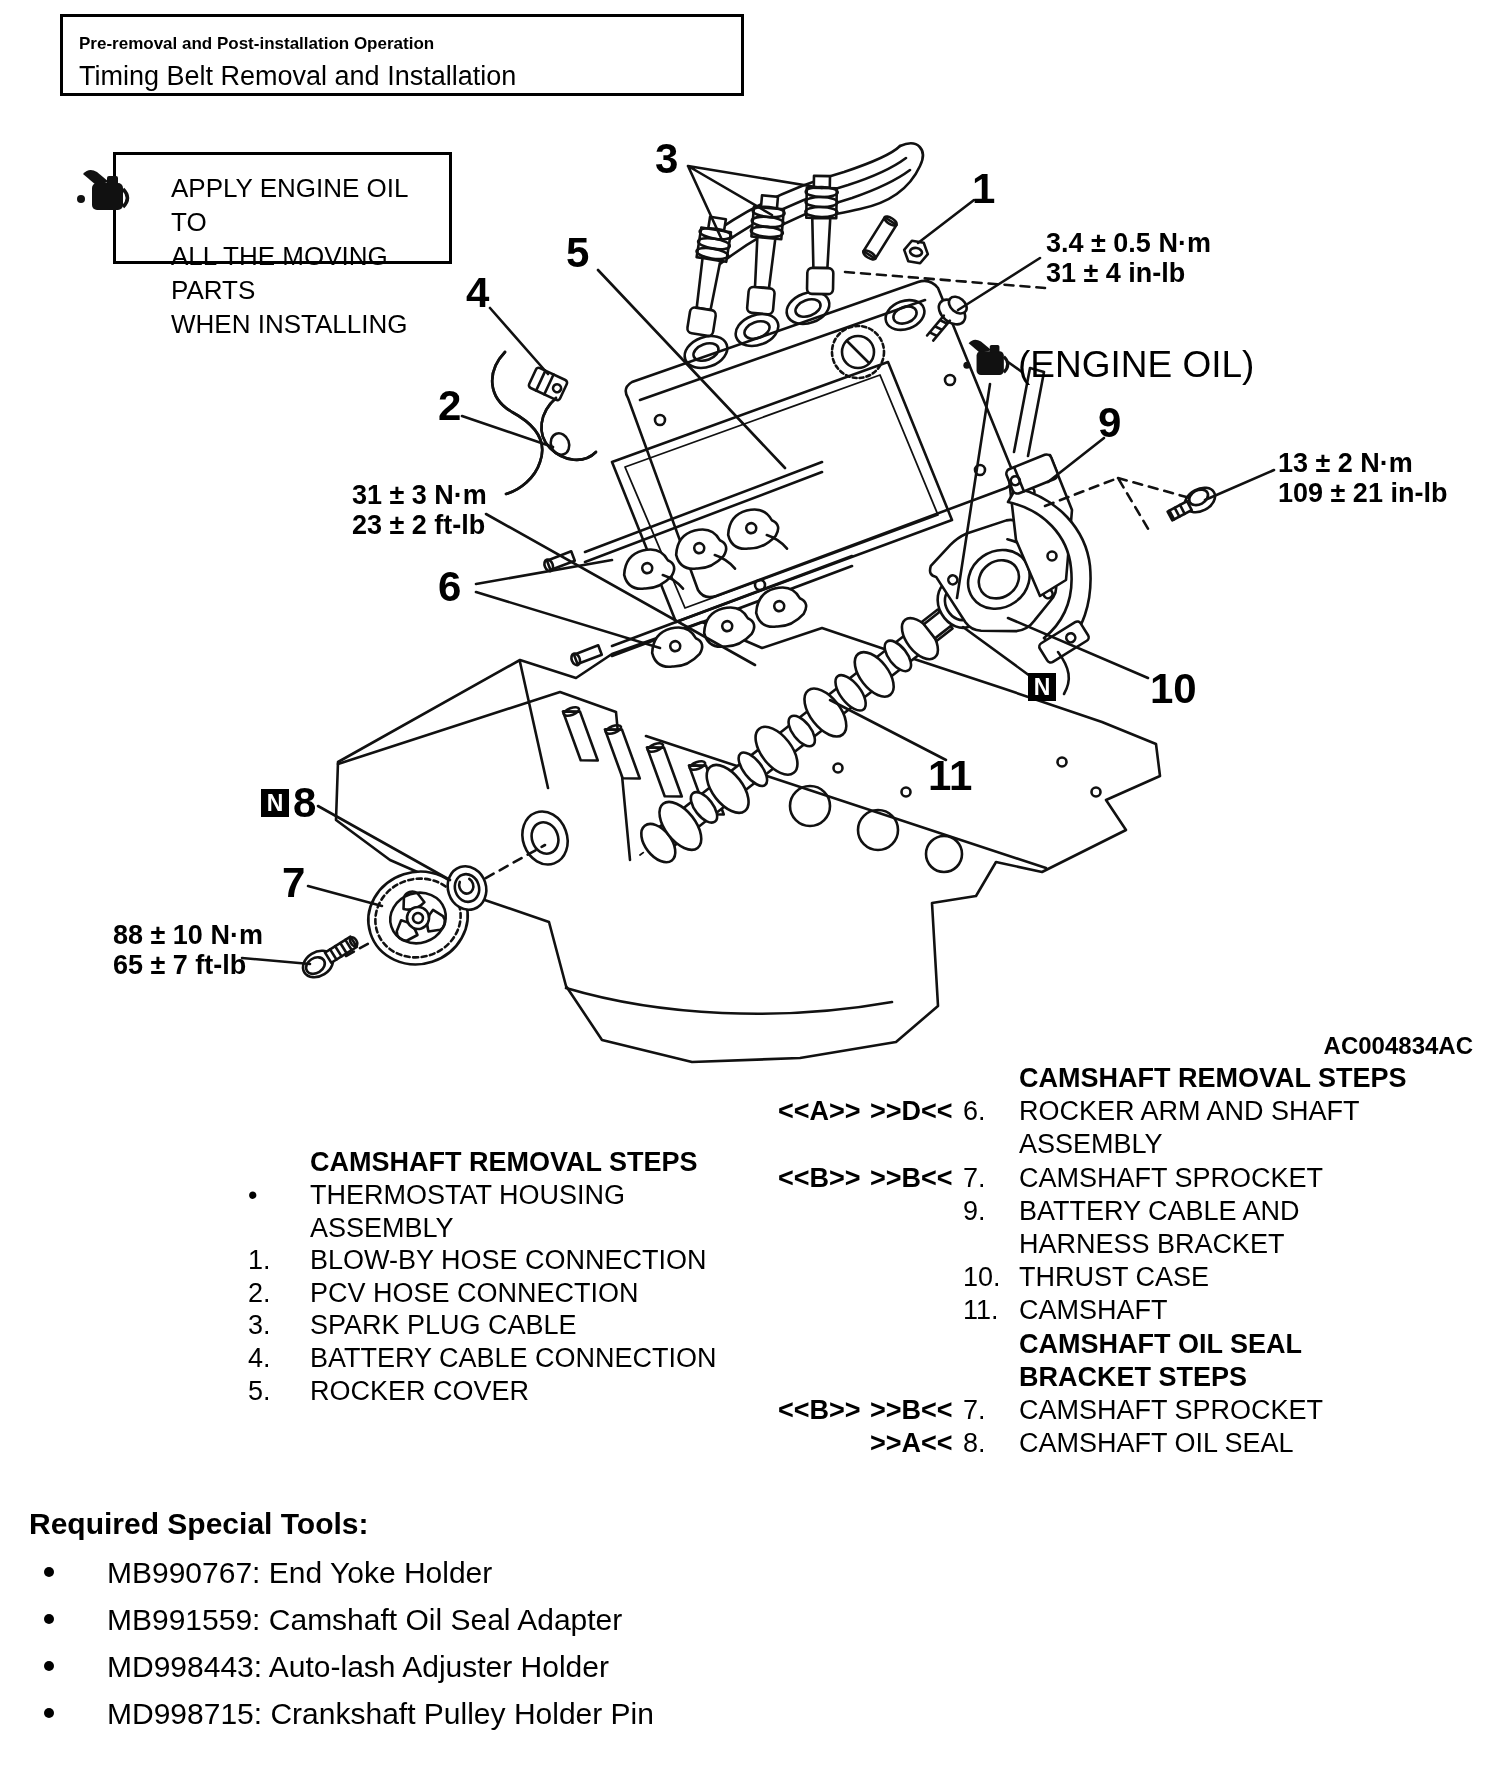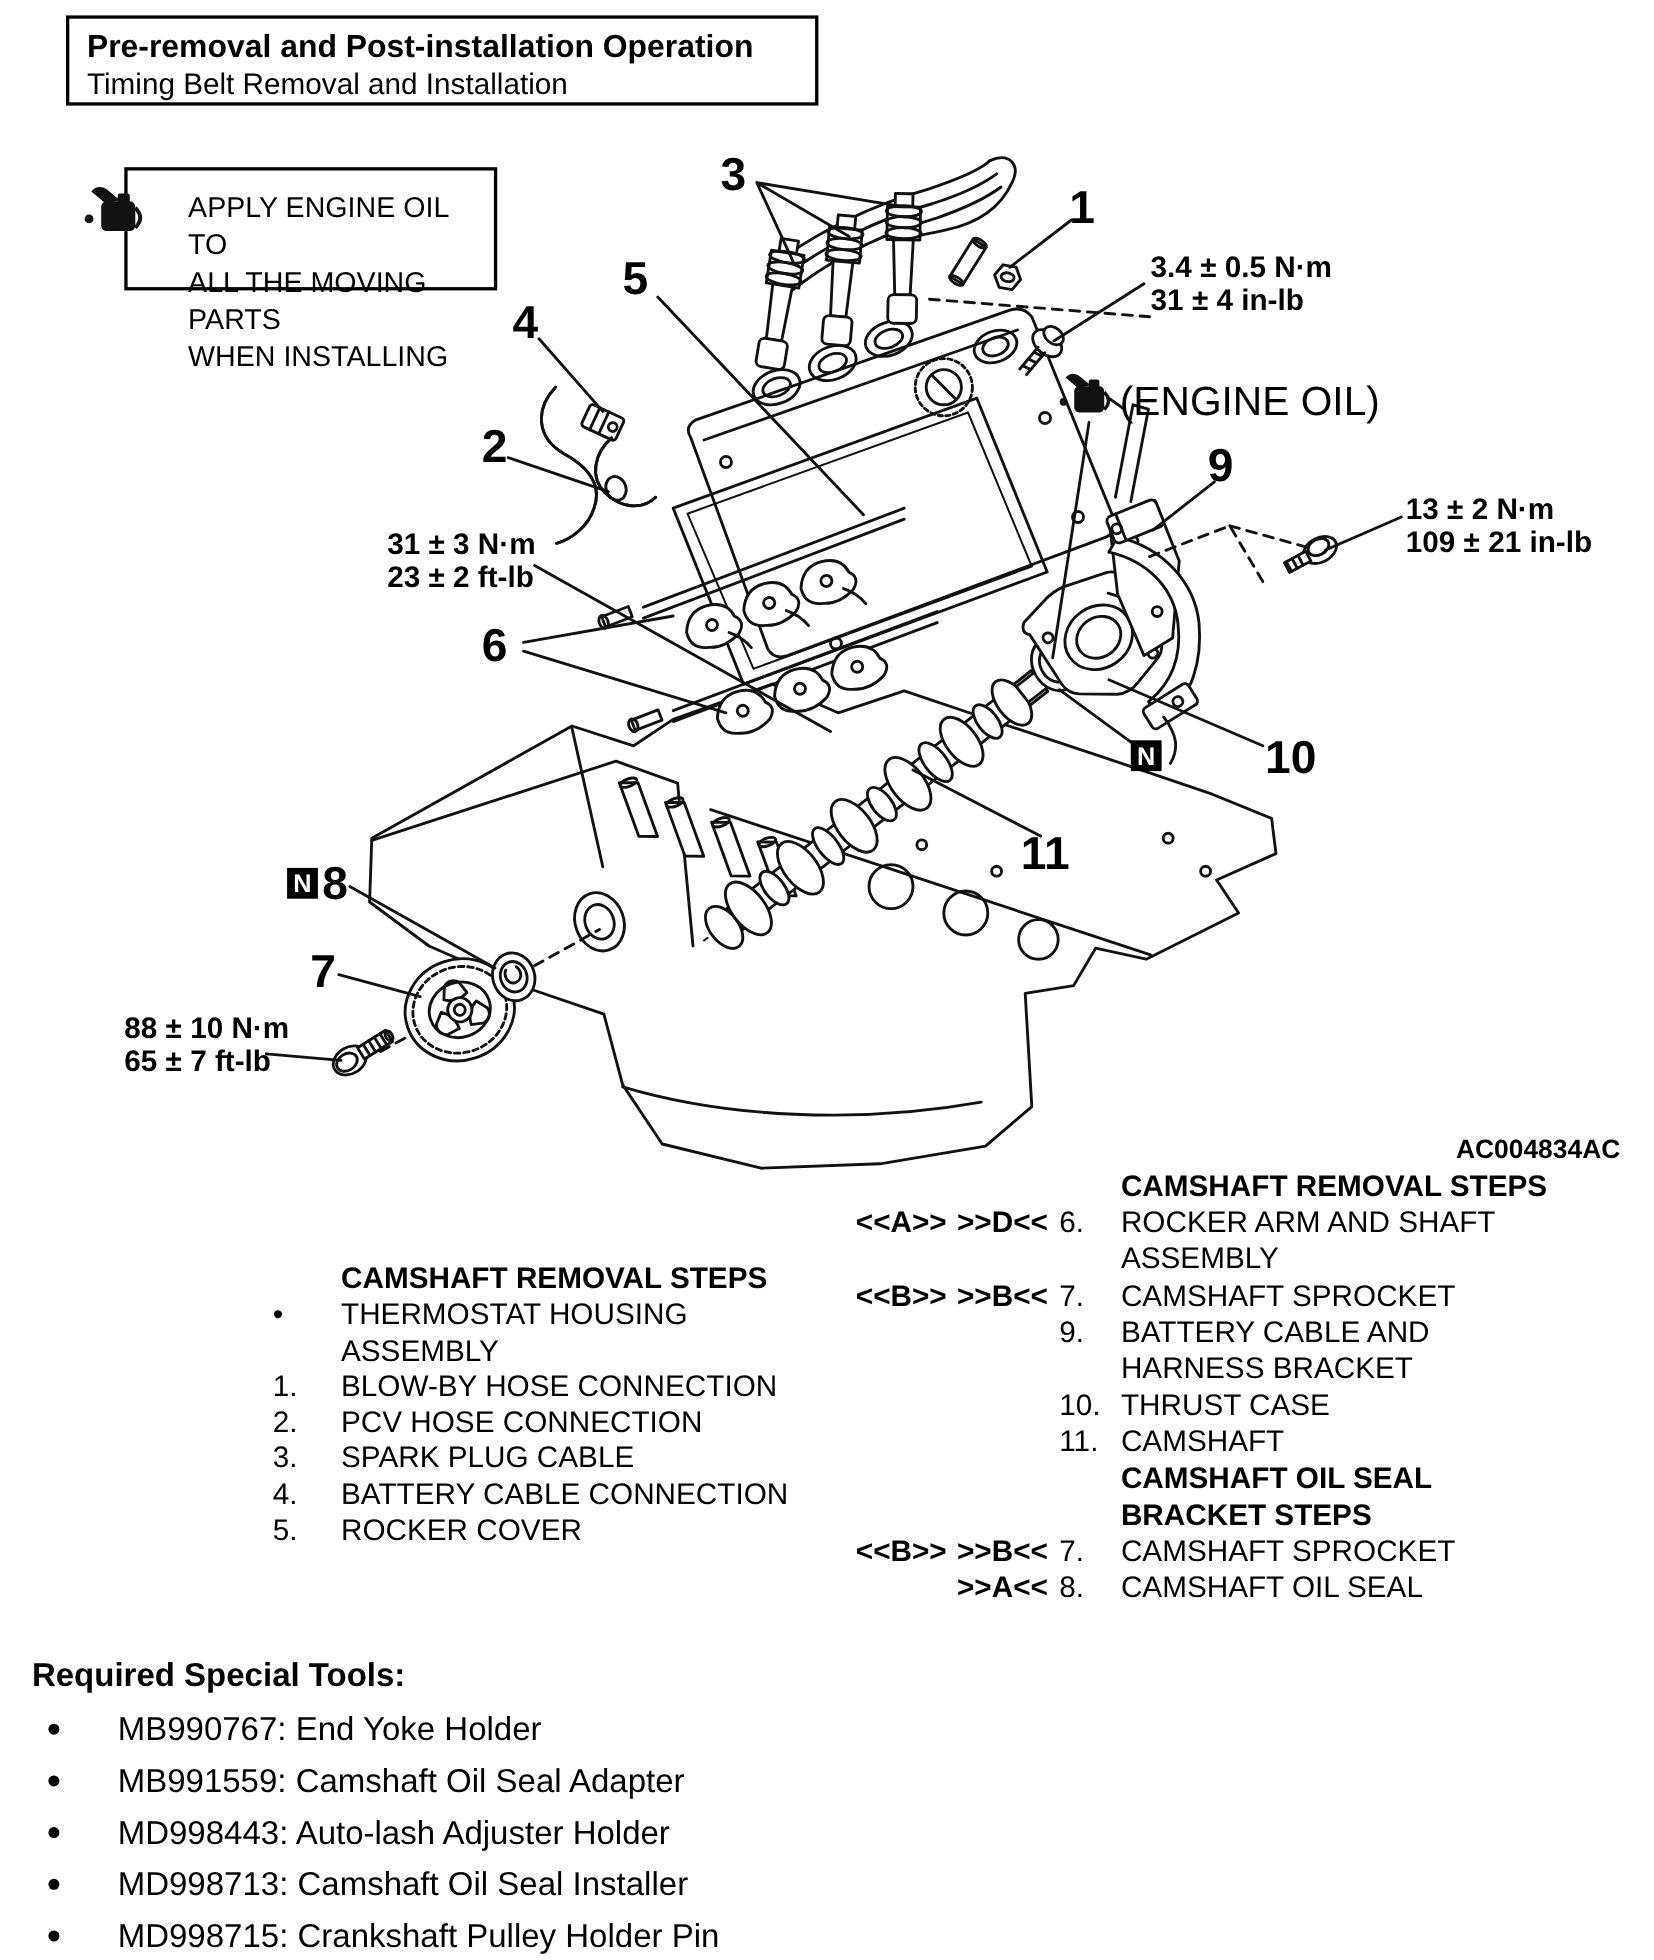--- a/index.html
+++ b/index.html
@@ -2,21 +2,21 @@
 <html><head>
 <meta charset="utf-8">
 <style>
   html,body{margin:0;padding:0;}
   body{
     width:1504px;height:1782px;position:relative;background:#fff;color:#000;
     font-family:"Liberation Sans",sans-serif;overflow:hidden;
   }
   .abs{position:absolute;}
   .bordered{border:3px solid #000;background:#fff;}
-  .hdr-title{font-size:29px;font-weight:bold;line-height:33px;}
+  .hdr-title{font-size:17px;font-weight:bold;line-height:33px;}
   .hdr-sub{font-size:27px;line-height:33px;}
   .oil-lines{font-size:26px;line-height:34px;}
   .callout{position:absolute;font-weight:bold;font-size:42px;line-height:1;}
   .spec{position:absolute;font-weight:bold;font-size:27px;line-height:30px;white-space:nowrap;}
   .nbox{
     position:absolute;width:28px;height:28px;background:#000;color:#fff;
     font-weight:bold;font-size:23px;display:flex;align-items:center;justify-content:center;
   }
   .engine-oil{position:absolute;font-size:37px;white-space:nowrap;}
   .figcode{position:absolute;font-weight:bold;font-size:24px;}
@@ -519,19 +519,15 @@
   <div class="tool">
       <span class="dot"></span>
       <span>MB991559: Camshaft Oil Seal Adapter</span>
     </div>
   <div class="tool">
       <span class="dot"></span>
       <span>MD998443: Auto-lash Adjuster Holder</span>
     </div>
   <div class="tool">
       <span class="dot"></span>
-      <span>MD998713: Camshaft Oil Seal Installer</span>
-    </div>
-  <div class="tool">
-      <span class="dot"></span>
       <span>MD998715: Crankshaft Pulley Holder Pin</span>
     </div>
 </div>
 
 </body></html>

